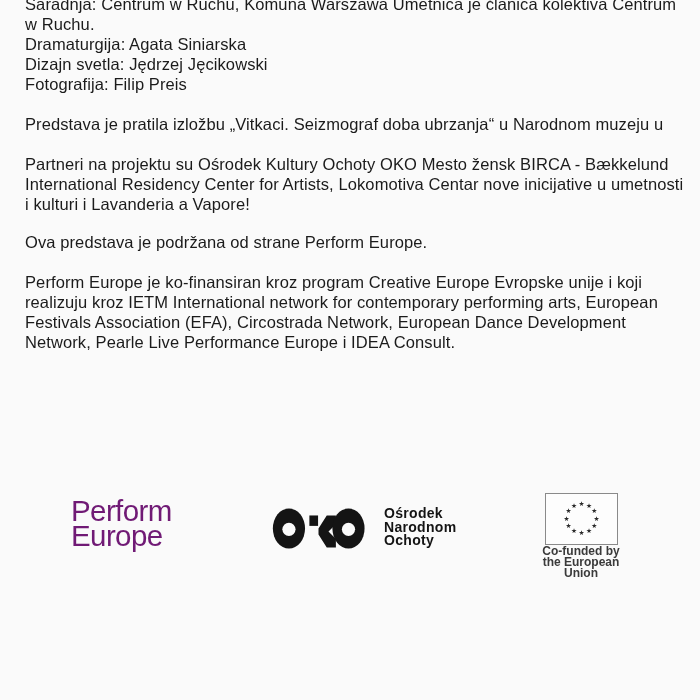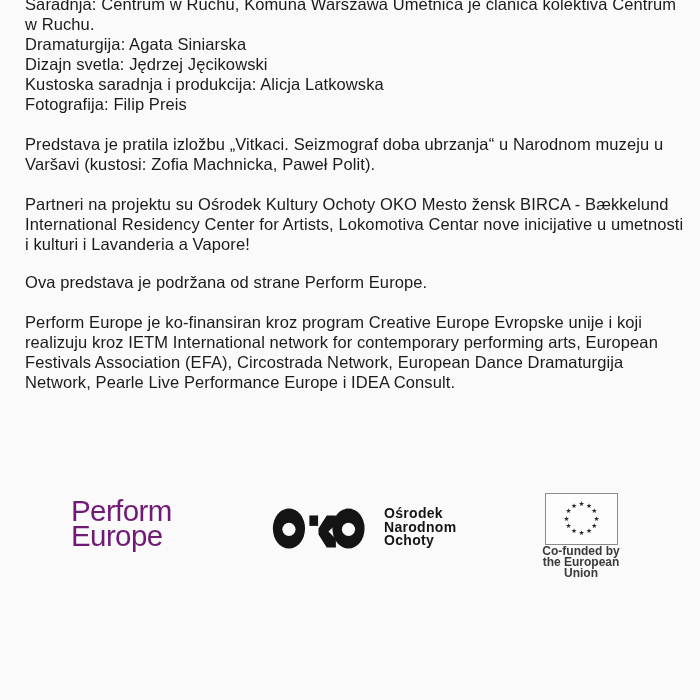--- a/index.html
+++ b/index.html
@@ -69,39 +69,37 @@
 </style>
 </head>
 <body>
 
 <div class="text-block">
   <div class="para">
     <div class="line">Saradnja: Centrum w Ruchu, Komuna Warszawa Umetnica je članica kolektiva Centrum</div>
     <div class="line">w Ruchu.</div>
     <div class="line">Dramaturgija: Agata Siniarska</div>
     <div class="line">Dizajn svetla: Jędrzej Jęcikowski</div>
-    <div class="line">Kustoska saradnja i produkcija: Alicja Latkowska</div>
     <div class="line">Fotografija: Filip Preis</div>
   </div>
   <div class="para mt20">
     <div class="line">Predstava je pratila izložbu „Vitkaci. Seizmograf doba ubrzanja“ u Narodnom muzeju u</div>
-    <div class="line">Varšavi (kustosi: Zofia Machnicka, Paweł Polit).</div>
   </div>
   <div class="para mt32">
     <div class="line">Partneri na projektu su Ośrodek Kultury Ochoty OKO Mesto žensk BIRCA - Bækkelund</div>
     <div class="line">International Residency Center for Artists, Lokomotiva Centar nove inicijative u umetnosti</div>
     <div class="line">i kulturi i Lavanderia a Vapore!</div>
   </div>
   <div class="para mt18">
     <div class="line">Ova predstava je podržana od strane Perform Europe.</div>
   </div>
   <div class="para mt20">
     <div class="line">Perform Europe je ko-finansiran kroz program Creative Europe Evropske unije i koji</div>
     <div class="line">realizuju kroz IETM International network for contemporary performing arts, European</div>
-    <div class="line">Festivals Association (EFA), Circostrada Network, European Dance Dramaturgija</div>
+    <div class="line">Festivals Association (EFA), Circostrada Network, European Dance Development</div>
     <div class="line">Network, Pearle Live Performance Europe i IDEA Consult.</div>
   </div>
 </div>
 
 <div class="perform-logo">
   <div>Perform</div>
   <div>Europe</div>
 </div>
 
 <svg class="oko-mark" width="93" height="47" viewBox="0 0 107 54" xmlns="http://www.w3.org/2000/svg">

